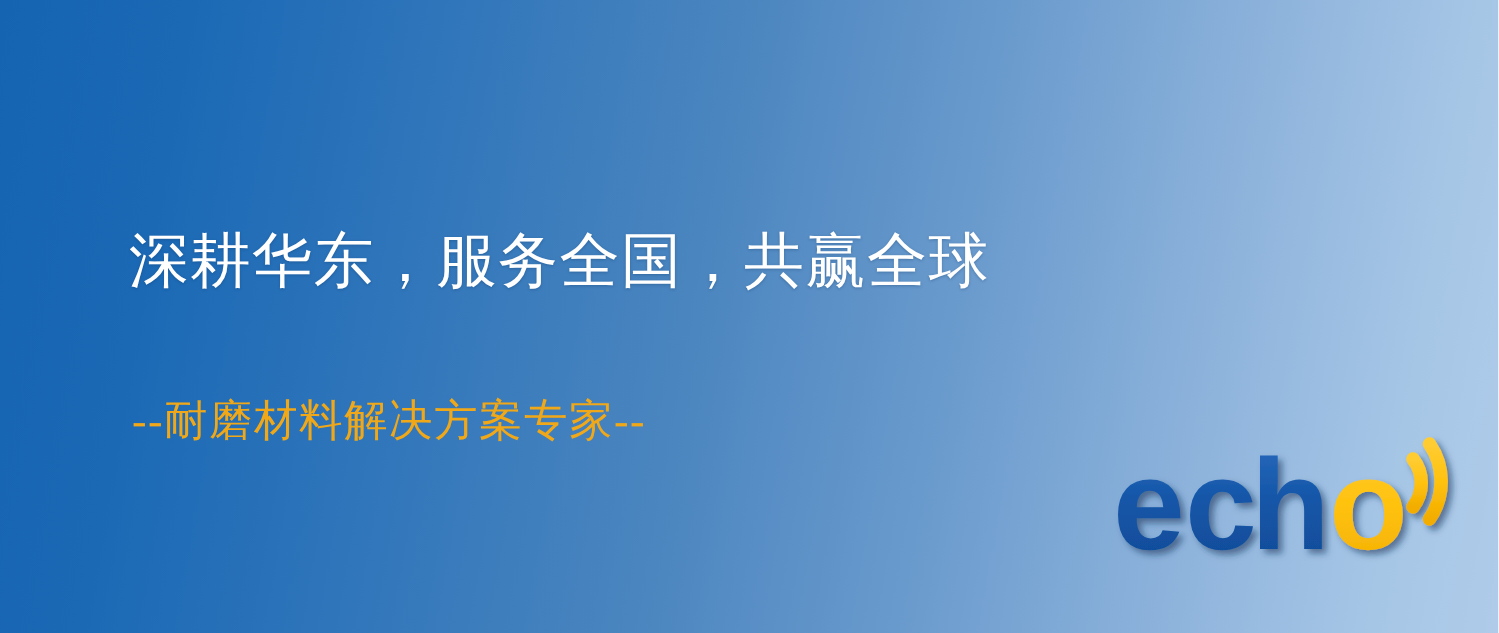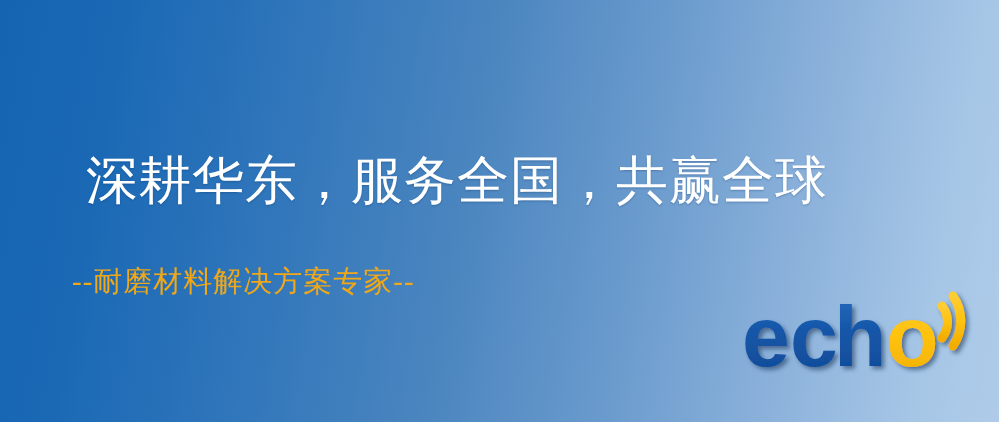--- a/index.html
+++ b/index.html
@@ -29,33 +29,33 @@
     -webkit-font-smoothing: antialiased;
   }
 
   
   .headline {
     position: absolute;
     left: 86px;
     top: 152px;
     margin: 0;
     font-family: "Liberation Serif", "DejaVu Serif", serif;
-    font-size: 52px;
+    font-size: 40px;
     line-height: 1.1;
     font-weight: 400;
     color: #ffffff;
     letter-spacing: 1px;
     white-space: nowrap;
     text-shadow: 0 1px 2px rgba(12, 52, 100, 0.32);
   }
 
   
   .subtitle {
     position: absolute;
-    left: 72px;
+    left: 88px;
     top: 264px;
     margin: 0;
     font-family: "Liberation Serif", "DejaVu Serif", serif;
     font-size: 29px;
     line-height: 1.2;
     font-weight: 400;
     color: #f0a818;
     letter-spacing: 1px;
     white-space: nowrap;
   }

